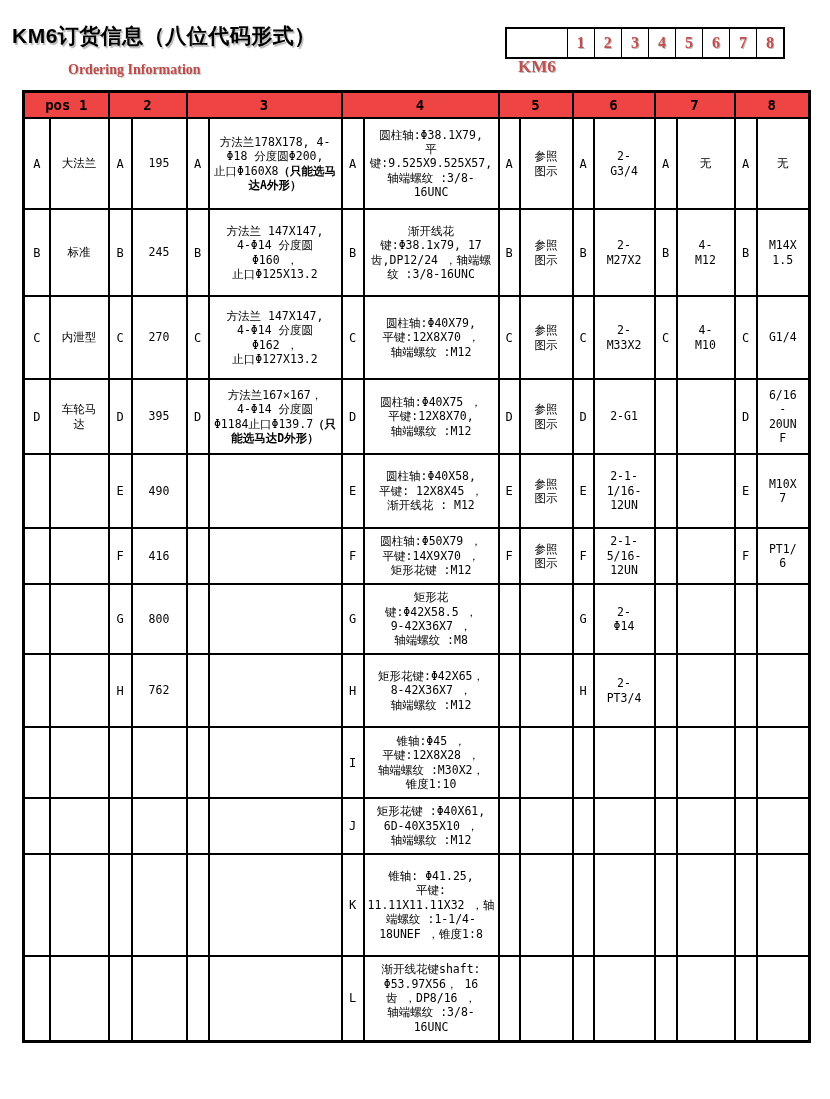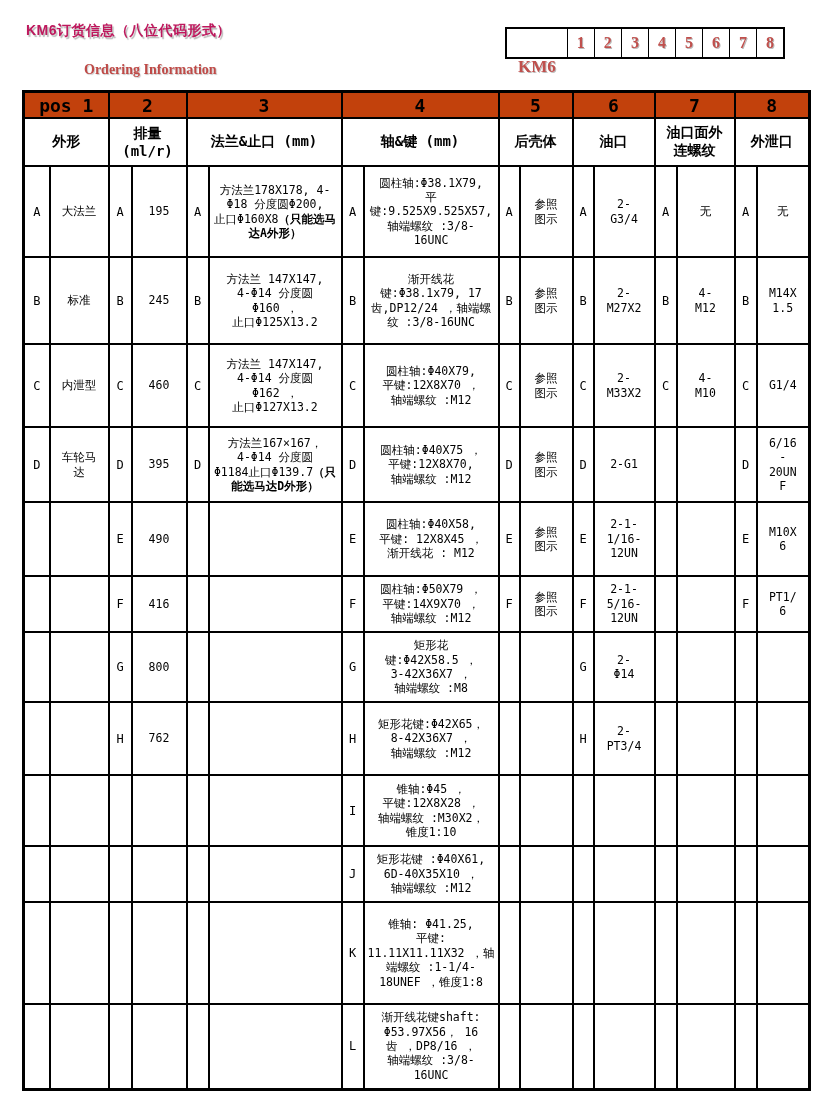--- a/index.html
+++ b/index.html
@@ -2,31 +2,30 @@
 <html><head>
 <meta charset="utf-8">
 <style>
   html,body{margin:0;padding:0;}
   body{
     width:830px;height:1099px;background:#ffffff;position:relative;
     font-family:"DejaVu Sans Mono","Liberation Sans",monospace;
     -webkit-font-smoothing:none;
   }
   .page-title{
-    position:absolute;left:26px;top:22px;
-    font-size:14px;font-weight:bold;color:#be185d;
+    position:absolute;left:12px;top:22px;
+    font-size:21px;font-weight:bold;color:#000000;
     text-shadow:1.5px 1.5px 1px #b9b9b9;
     font-family:"Liberation Sans",sans-serif;letter-spacing:0.5px;
   }
   .page-subtitle{
     position:absolute;left:68px;top:62px;
     font-size:14px;font-weight:bold;color:#bf4a47;
     text-shadow:1px 1px 1px #c9c9c9;
     font-family:"Liberation Serif",serif;
-    margin-left:16px;
   }
   .code-box{
     position:absolute;left:505px;top:27px;width:280px;height:32px;
     border:2px solid #000;display:flex;box-sizing:border-box;background:#fff;
   }
   .code-cell{
     flex:1;border-left:1px solid #000;display:flex;align-items:center;justify-content:center;
     font-size:16px;font-weight:bold;color:#c0504d;text-shadow:1px 1px 0 #bbb;
     font-family:"Liberation Serif",serif;
   }
@@ -36,21 +35,21 @@
     border-collapse:collapse;table-layout:fixed;width:786px;
     border:3px solid #000;
   }
   table.main td,table.main th{
     border:2px solid #000;text-align:center;vertical-align:middle;
     padding:1px;overflow:hidden;
     font-family:"DejaVu Sans Mono","Liberation Sans",monospace;
     font-weight:normal;
   }
   tr.pos-row th{
-    background:#c2410c;font-size:18px;font-weight:bold;height:22px;color:#000;
+    background:#ef4444;font-size:14px;font-weight:bold;height:22px;color:#000;
   }
   tr.label-row th{
     font-size:14px;font-weight:bold;height:44px;white-space:pre-line;background:#fff;color:#000;
   }
   td.letter{font-size:12px;}
   td.value{font-size:11.5px;white-space:pre-line;line-height:1.25;}
   td.value .bold{font-weight:bold;}
 </style>
 </head>
 <body>
@@ -94,32 +93,20 @@
     <tr class="pos-row">
         <th colspan="2">pos 1</th>
         <th colspan="2">2</th>
         <th colspan="2">3</th>
         <th colspan="2">4</th>
         <th colspan="2">5</th>
         <th colspan="2">6</th>
         <th colspan="2">7</th>
         <th colspan="2">8</th>
       </tr>
-    <tr class="label-row">
-        <th colspan="2">外形</th>
-        <th colspan="2">排量
-(ml/r)</th>
-        <th colspan="2">法兰&amp;止口 (mm)</th>
-        <th colspan="2">轴&amp;键 (mm)</th>
-        <th colspan="2">后壳体</th>
-        <th colspan="2">油口</th>
-        <th colspan="2">油口面外
-连螺纹</th>
-        <th colspan="2">外泄口</th>
-      </tr>
   </thead>
   <tbody>
       <tr style="height: 91px;">
         <td class="letter">A</td>
         <td class="value"><span>大法兰</span></td>
         <td class="letter">A</td>
         <td class="value"><span>195</span></td>
         <td class="letter">A</td>
         <td class="value"><span>方法兰178X178, 4-
 Φ18  分度圆Φ200,
@@ -166,21 +153,21 @@
         <td class="value"><span>4-
 M12</span></td>
         <td class="letter">B</td>
         <td class="value"><span>M14X
 1.5</span></td>
       </tr>
       <tr style="height: 83px;">
         <td class="letter">C</td>
         <td class="value"><span>内泄型</span></td>
         <td class="letter">C</td>
-        <td class="value"><span>460</span></td>
+        <td class="value"><span>270</span></td>
         <td class="letter">C</td>
         <td class="value"><span>方法兰 147X147,
 4-Φ14  分度圆
 Φ162 ，
 止口Φ127X13.2</span></td>
         <td class="letter">C</td>
         <td class="value"><span>圆柱轴:Φ40X79,
 平键:12X8X70 ，
 轴端螺纹  :M12</span></td>
         <td class="letter">C</td>
@@ -237,33 +224,33 @@
         <td class="value"><span>参照
 图示</span></td>
         <td class="letter">E</td>
         <td class="value"><span>2-1-
 1/16-
 12UN</span></td>
         <td class="letter"></td>
         <td class="value"><span></span></td>
         <td class="letter">E</td>
         <td class="value"><span>M10X
-6</span></td>
+7</span></td>
       </tr>
       <tr style="height: 56px;">
         <td class="letter"></td>
         <td class="value"><span></span></td>
         <td class="letter">F</td>
         <td class="value"><span>416</span></td>
         <td class="letter"></td>
         <td class="value"><span></span></td>
         <td class="letter">F</td>
         <td class="value"><span>圆柱轴:Φ50X79 ，
 平键:14X9X70  ，
-轴端螺纹  :M12</span></td>
+矩形花键  :M12</span></td>
         <td class="letter">F</td>
         <td class="value"><span>参照
 图示</span></td>
         <td class="letter">F</td>
         <td class="value"><span>2-1-
 5/16-
 12UN</span></td>
         <td class="letter"></td>
         <td class="value"><span></span></td>
         <td class="letter">F</td>
@@ -273,21 +260,21 @@
       <tr style="height: 70px;">
         <td class="letter"></td>
         <td class="value"><span></span></td>
         <td class="letter">G</td>
         <td class="value"><span>800</span></td>
         <td class="letter"></td>
         <td class="value"><span></span></td>
         <td class="letter">G</td>
         <td class="value"><span>矩形花
 键:Φ42X58.5 ，
-3-42X36X7 ，
+9-42X36X7 ，
 轴端螺纹  :M8</span></td>
         <td class="letter"></td>
         <td class="value"><span></span></td>
         <td class="letter">G</td>
         <td class="value"><span>2-
 Φ14</span></td>
         <td class="letter"></td>
         <td class="value"><span></span></td>
         <td class="letter"></td>
         <td class="value"><span></span></td>

